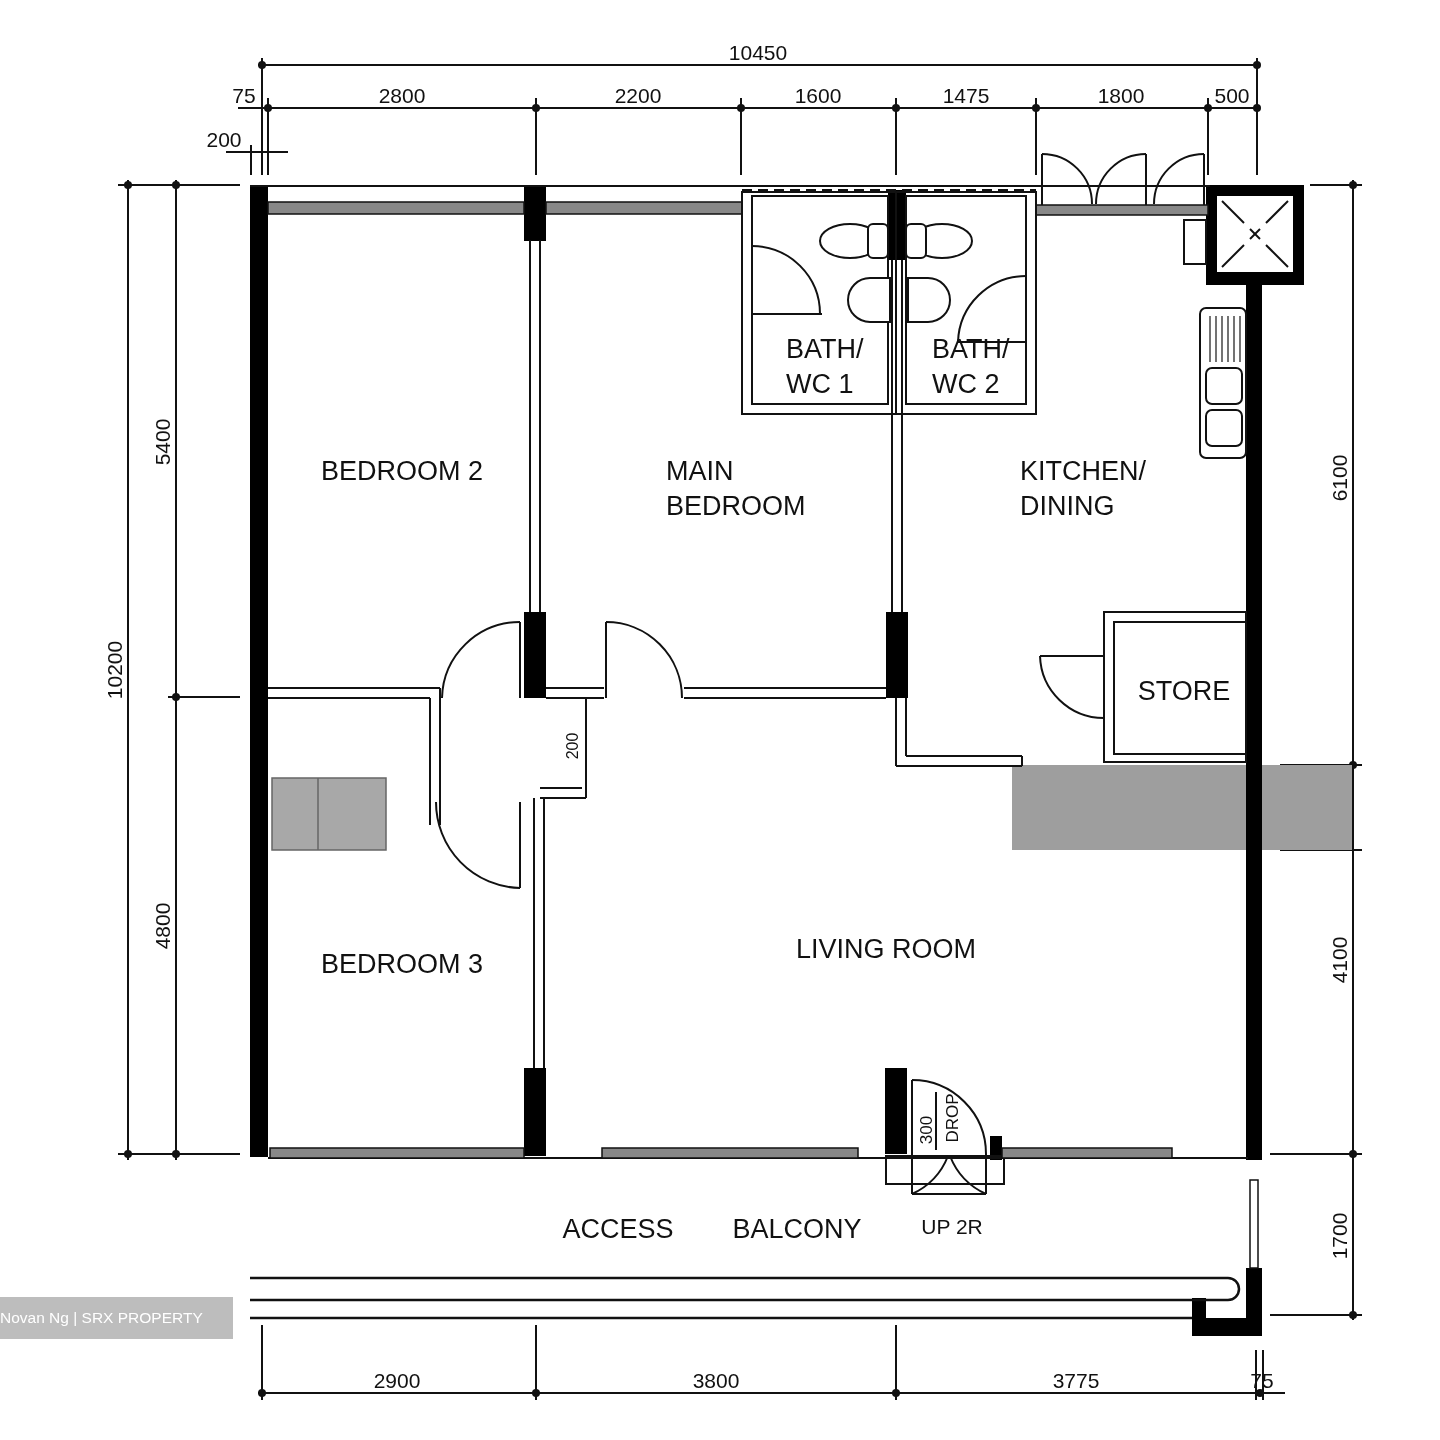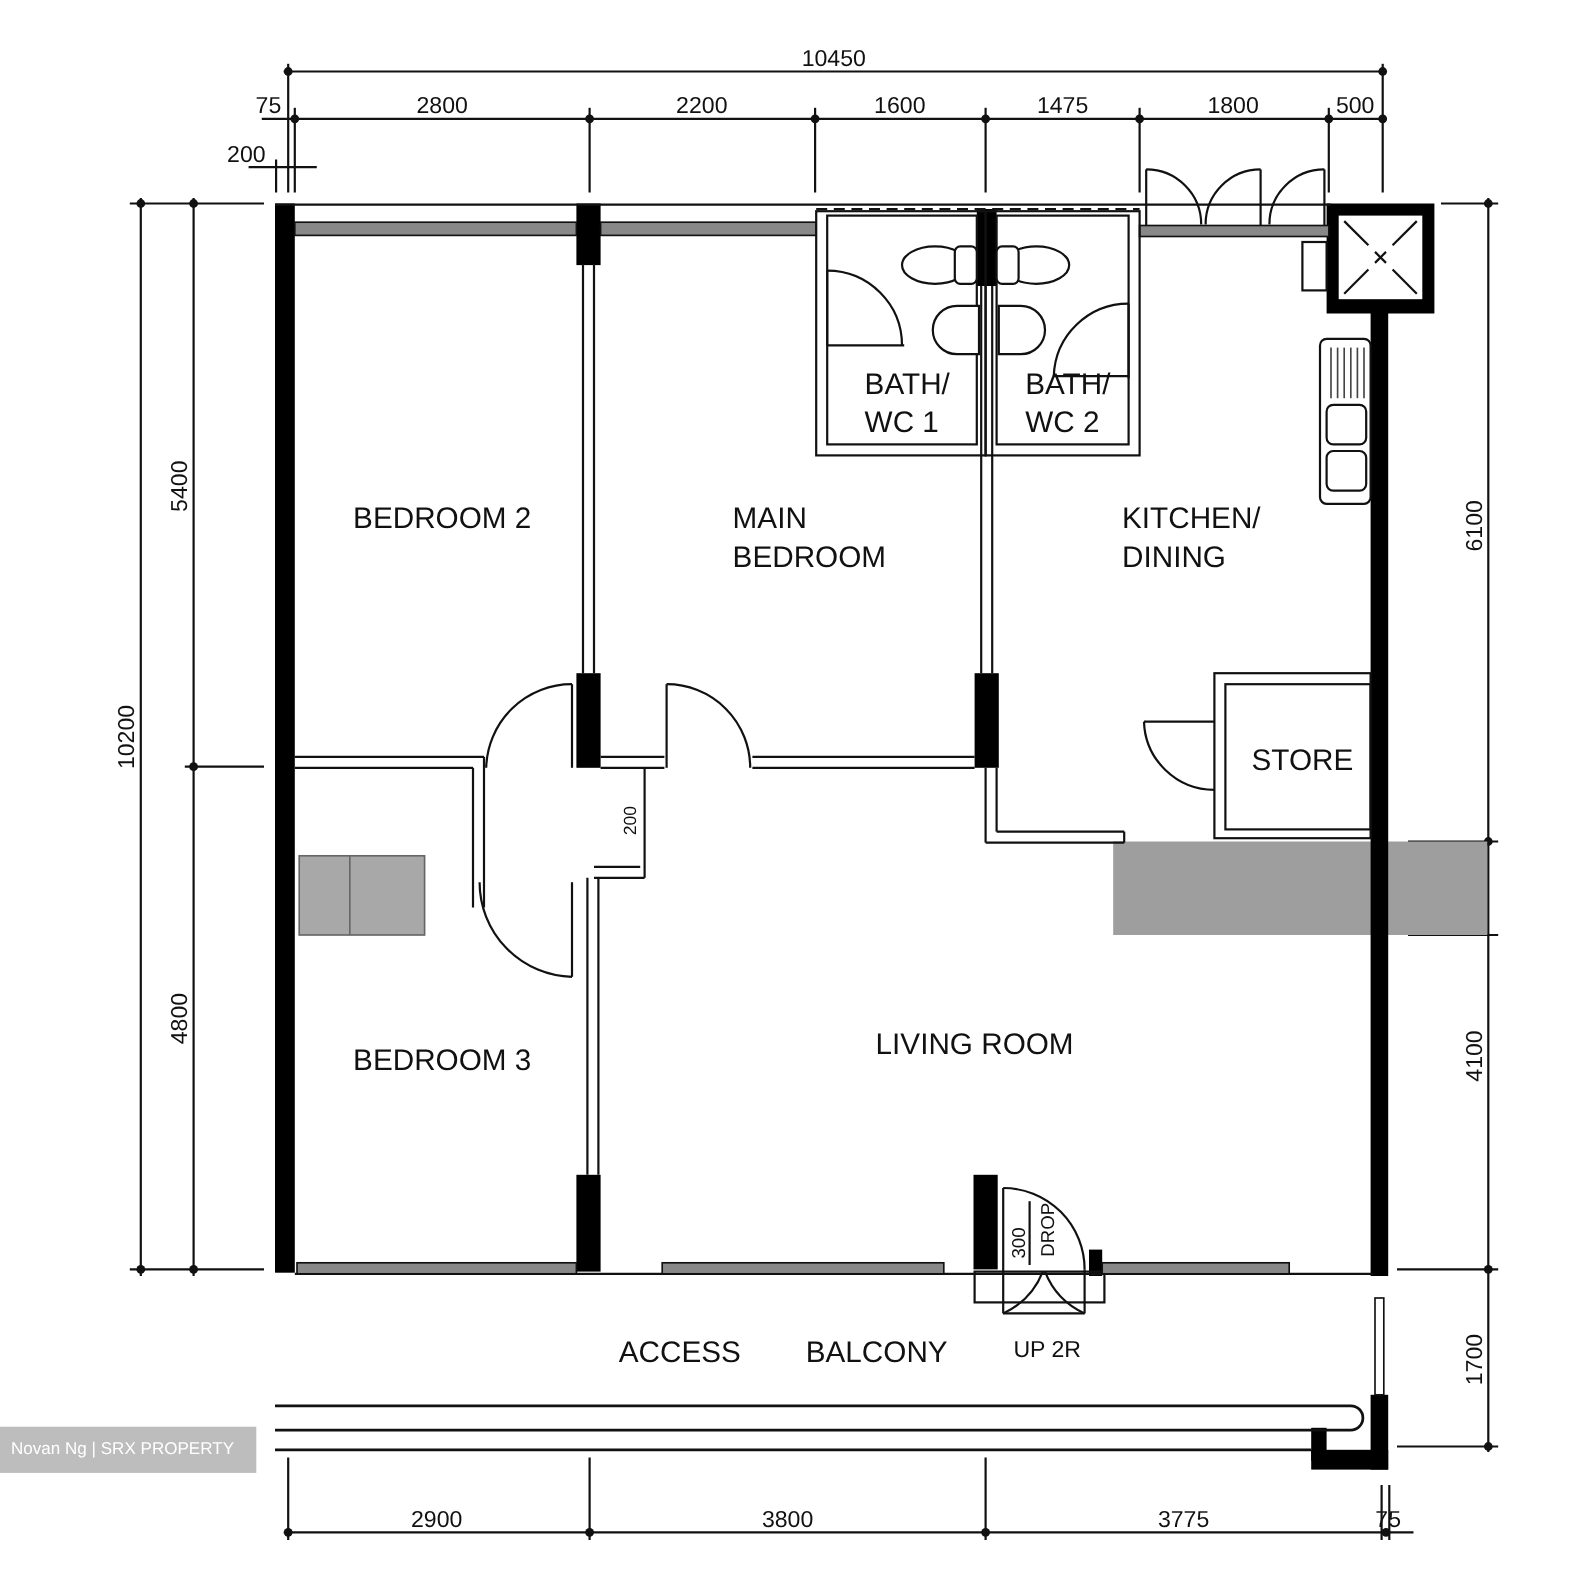--- a/index.html
+++ b/index.html
@@ -5,21 +5,21 @@
   html, body { margin: 0; padding: 0; background: #ffffff; }
   body { width: 1440px; height: 1440px; position: relative; overflow: hidden;
          font-family: "Liberation Sans", sans-serif; }
   #plan { position: absolute; left: 0; top: 0; }
   .lbl { font-family: "Liberation Sans Narrow", "Liberation Sans", sans-serif; fill: #111; font-size: 27px; }
   .dim { font-family: "Liberation Sans", sans-serif; fill: #111; font-size: 21px; }
   .dim-v { font-family: "Liberation Sans", sans-serif; fill: #111; font-size: 21px; }
   .watermark {
     position: absolute; left: 0; top: 1297px; width: 233px; height: 42px;
     background: #bdbdbd; color: #ffffff; font-size: 15.5px; line-height: 42px;
-    padding-left: 10px; box-sizing: border-box; white-space: nowrap;
+    box-sizing: border-box; white-space: nowrap;
     font-family: "Liberation Sans", sans-serif;
   }
 </style>
 </head>
 <body>
 
 <svg id="plan" width="1440" height="1440" viewBox="0 0 1440 1440" xmlns="http://www.w3.org/2000/svg">
 
   <g stroke="#111" stroke-width="2" fill="none">
 

